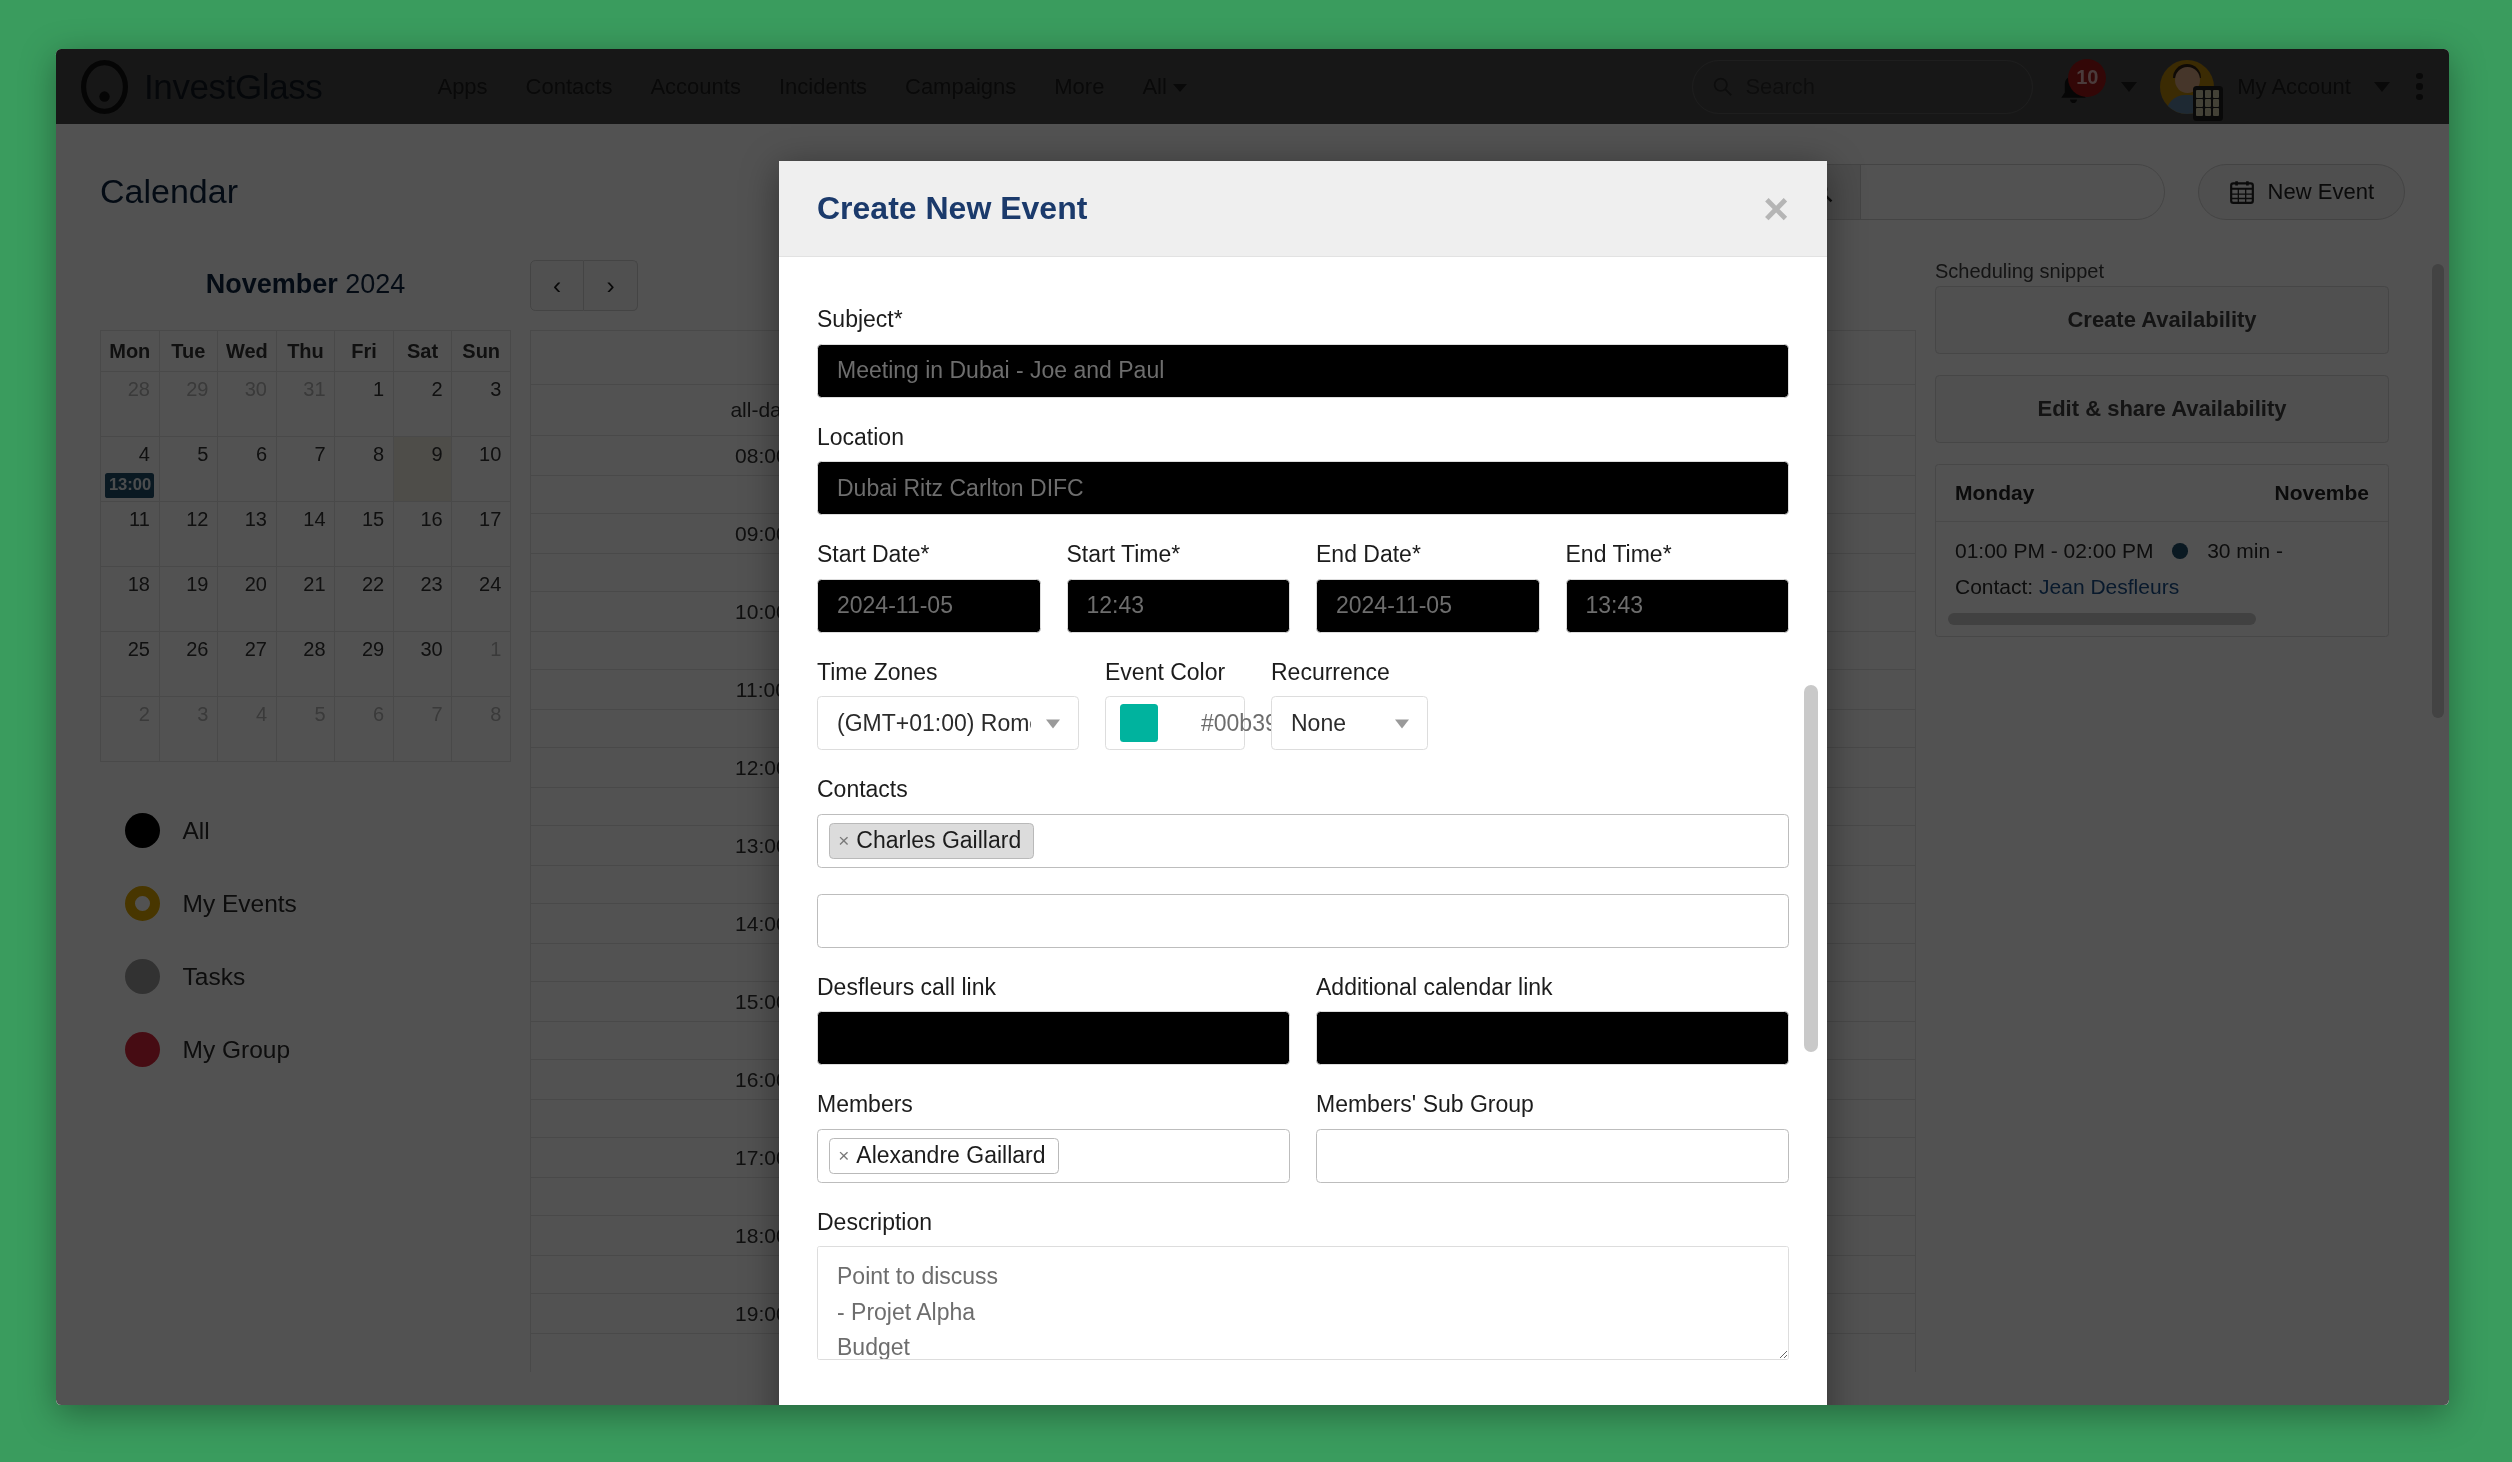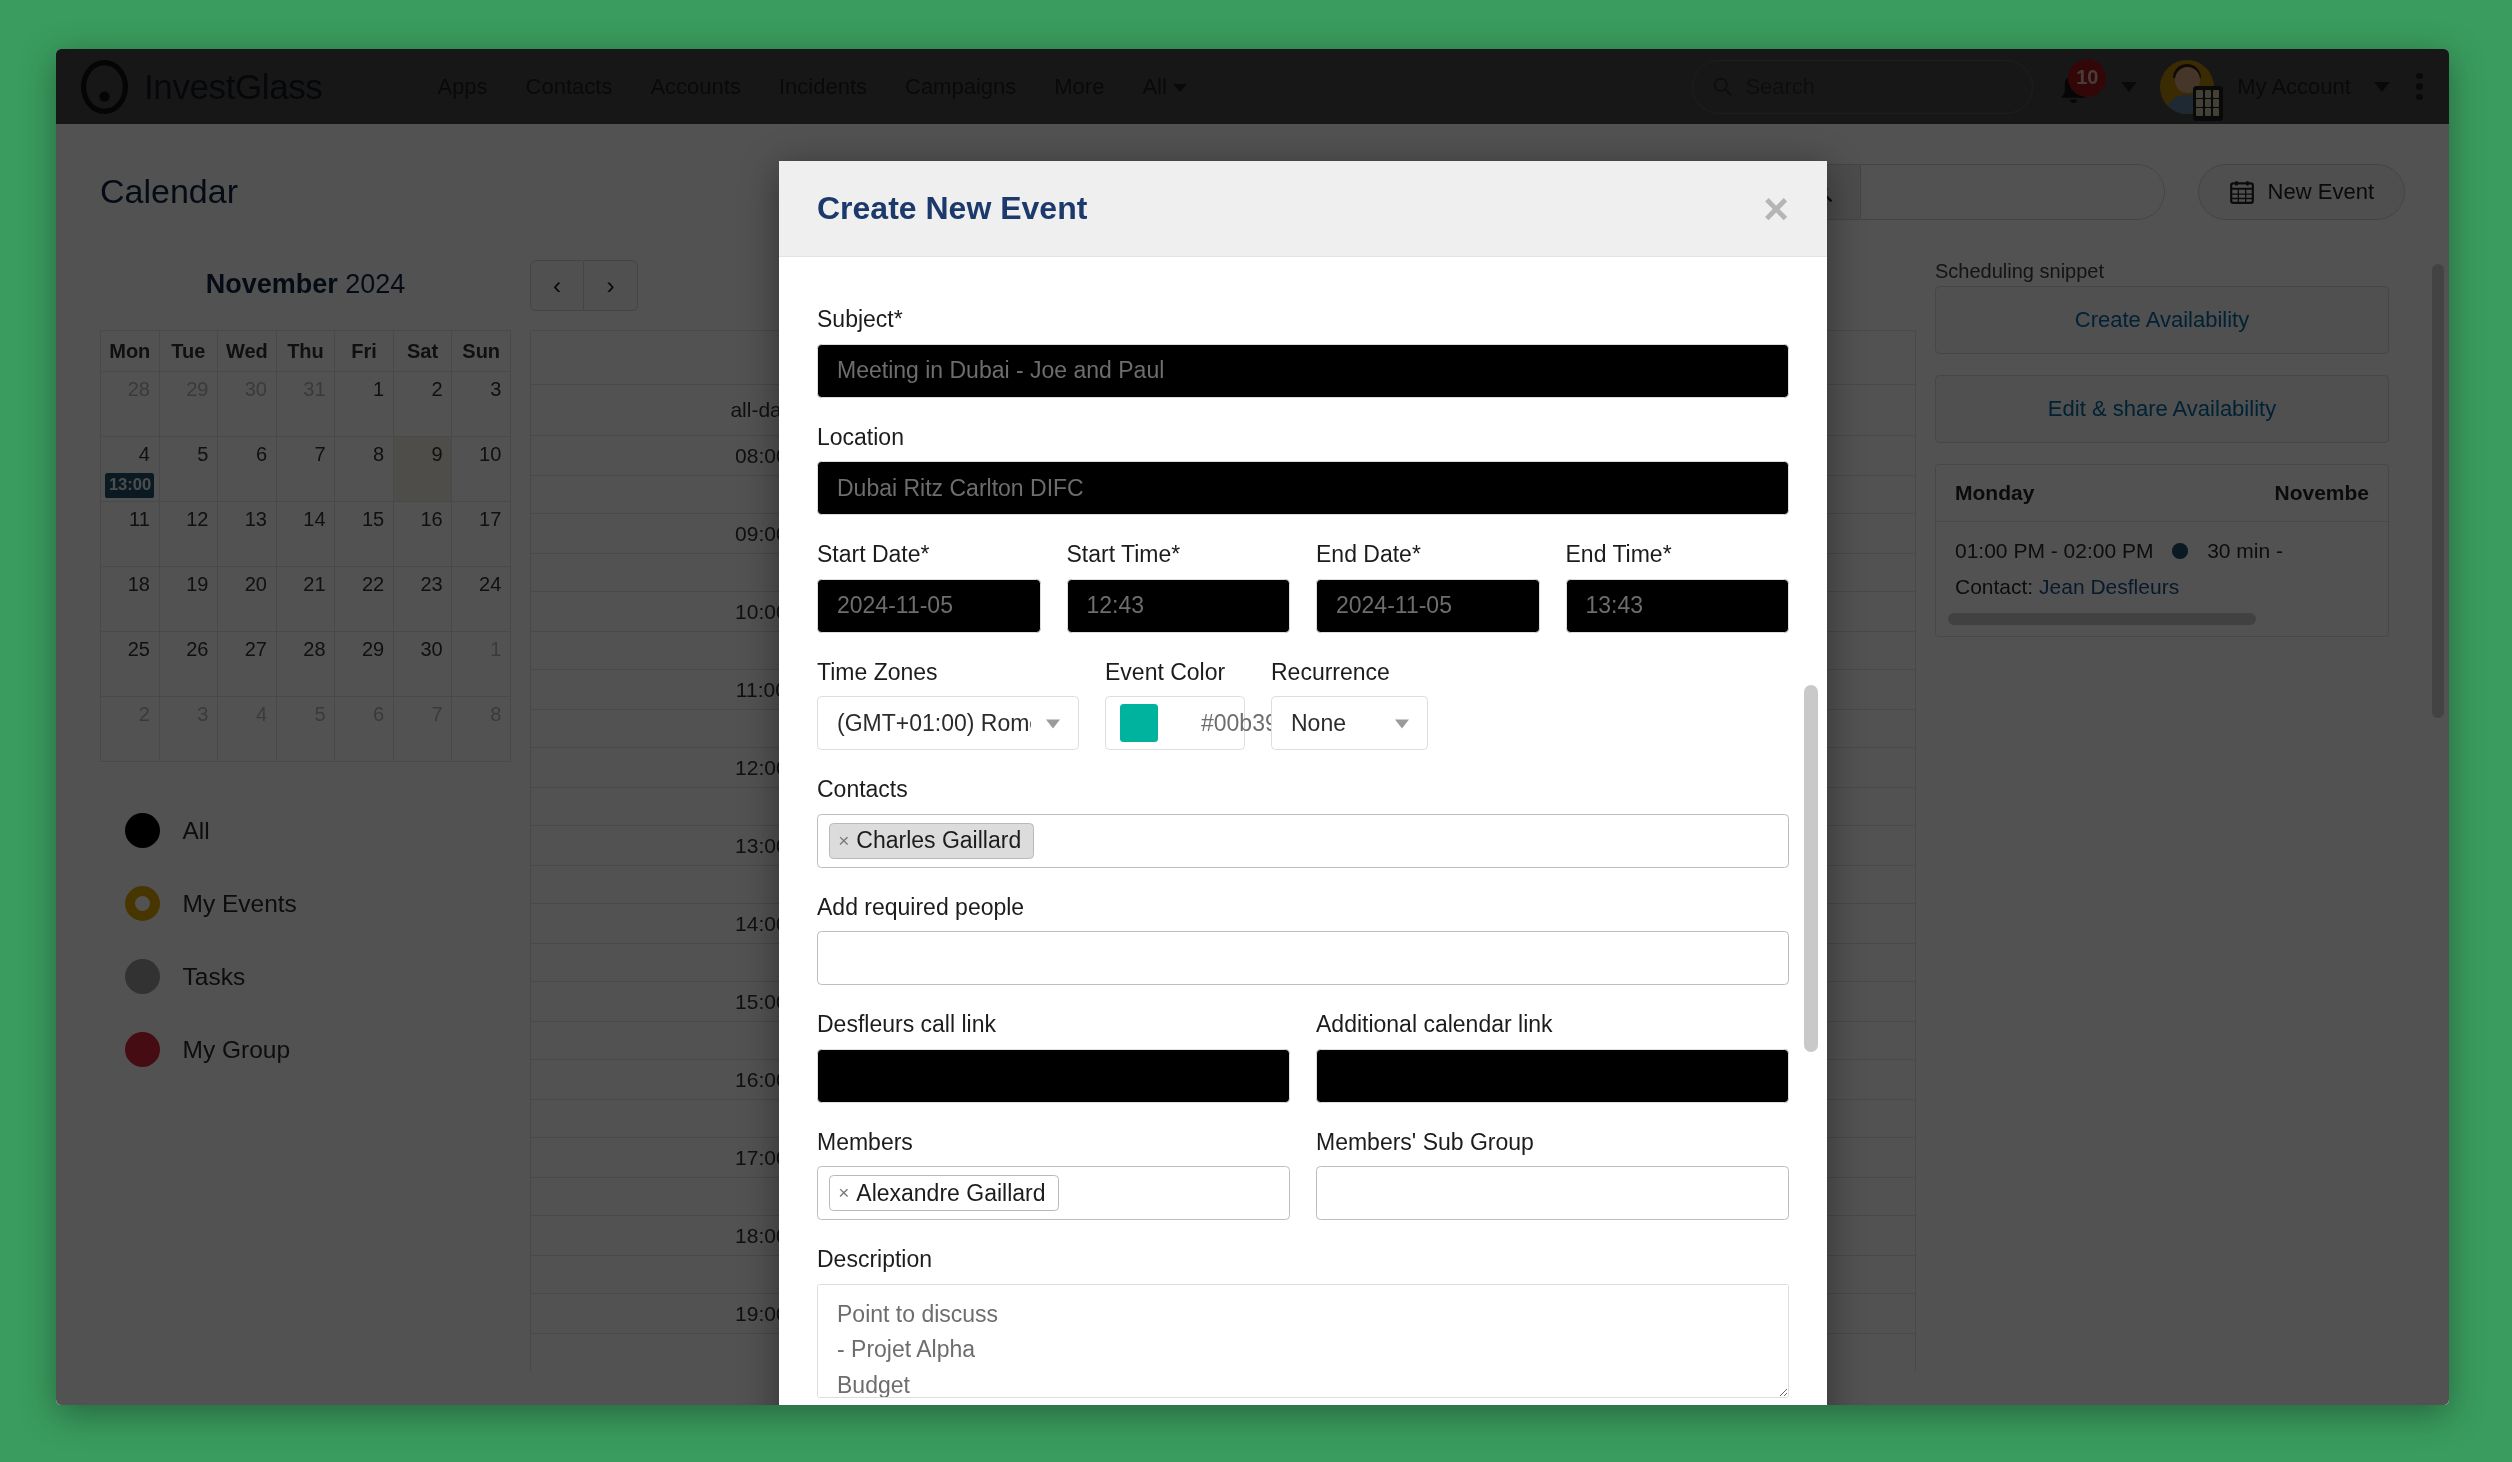--- a/index.html
+++ b/index.html
@@ -261,22 +261,23 @@
   }
 
   
   .right-col { width: 454px; flex: 0 0 454px; padding-top: 12.2px; }
   .snippet-title { font-size: 20px; font-weight: normal; color: #404040; margin-bottom: 3px; }
   .snippet-btn {
     width: 100%; height: 68px;
     border: 0.9px solid #d8d8d8; background: #f7f7f7;
     border-radius: 4.4px;
     display: flex; align-items: center; justify-content: center;
-    font-size: 22px; color: #0369a1; cursor: pointer;
+    font-size: 22px; color: #404040; cursor: pointer;
     margin-bottom: 21px;
+    font-weight: bold;
   }
   .snippet-card {
     border: 0.9px solid #dcdcdc; border-radius: 3.5px;
     background: #fff; overflow: hidden;
   }
   .snippet-head {
     display: flex; justify-content: space-between;
     padding: 15.7px 19px; font-size: 21px; font-weight: bold; color: #222;
     border-bottom: 0.9px solid #e3e3e3;
   }
@@ -862,21 +863,20 @@
           <label class="lbl">Contacts</label>
           <div class="tag-box">
             <span class="chip grey">
               <span class="chip-x">×</span>
               <span>Charles Gaillard</span>
             </span>
           </div>
         </div>
 
         <div class="fg">
-          <label class="lbl">Add required people</label>
           <div class="tag-box plain"></div>
         </div>
 
         <div class="row">
           <div class="fg">
             <label class="lbl">Desfleurs call link</label>
             <input class="inp" type="text" value="" style="">
           </div>
           <div class="fg">
             <label class="lbl">Additional calendar link</label>

